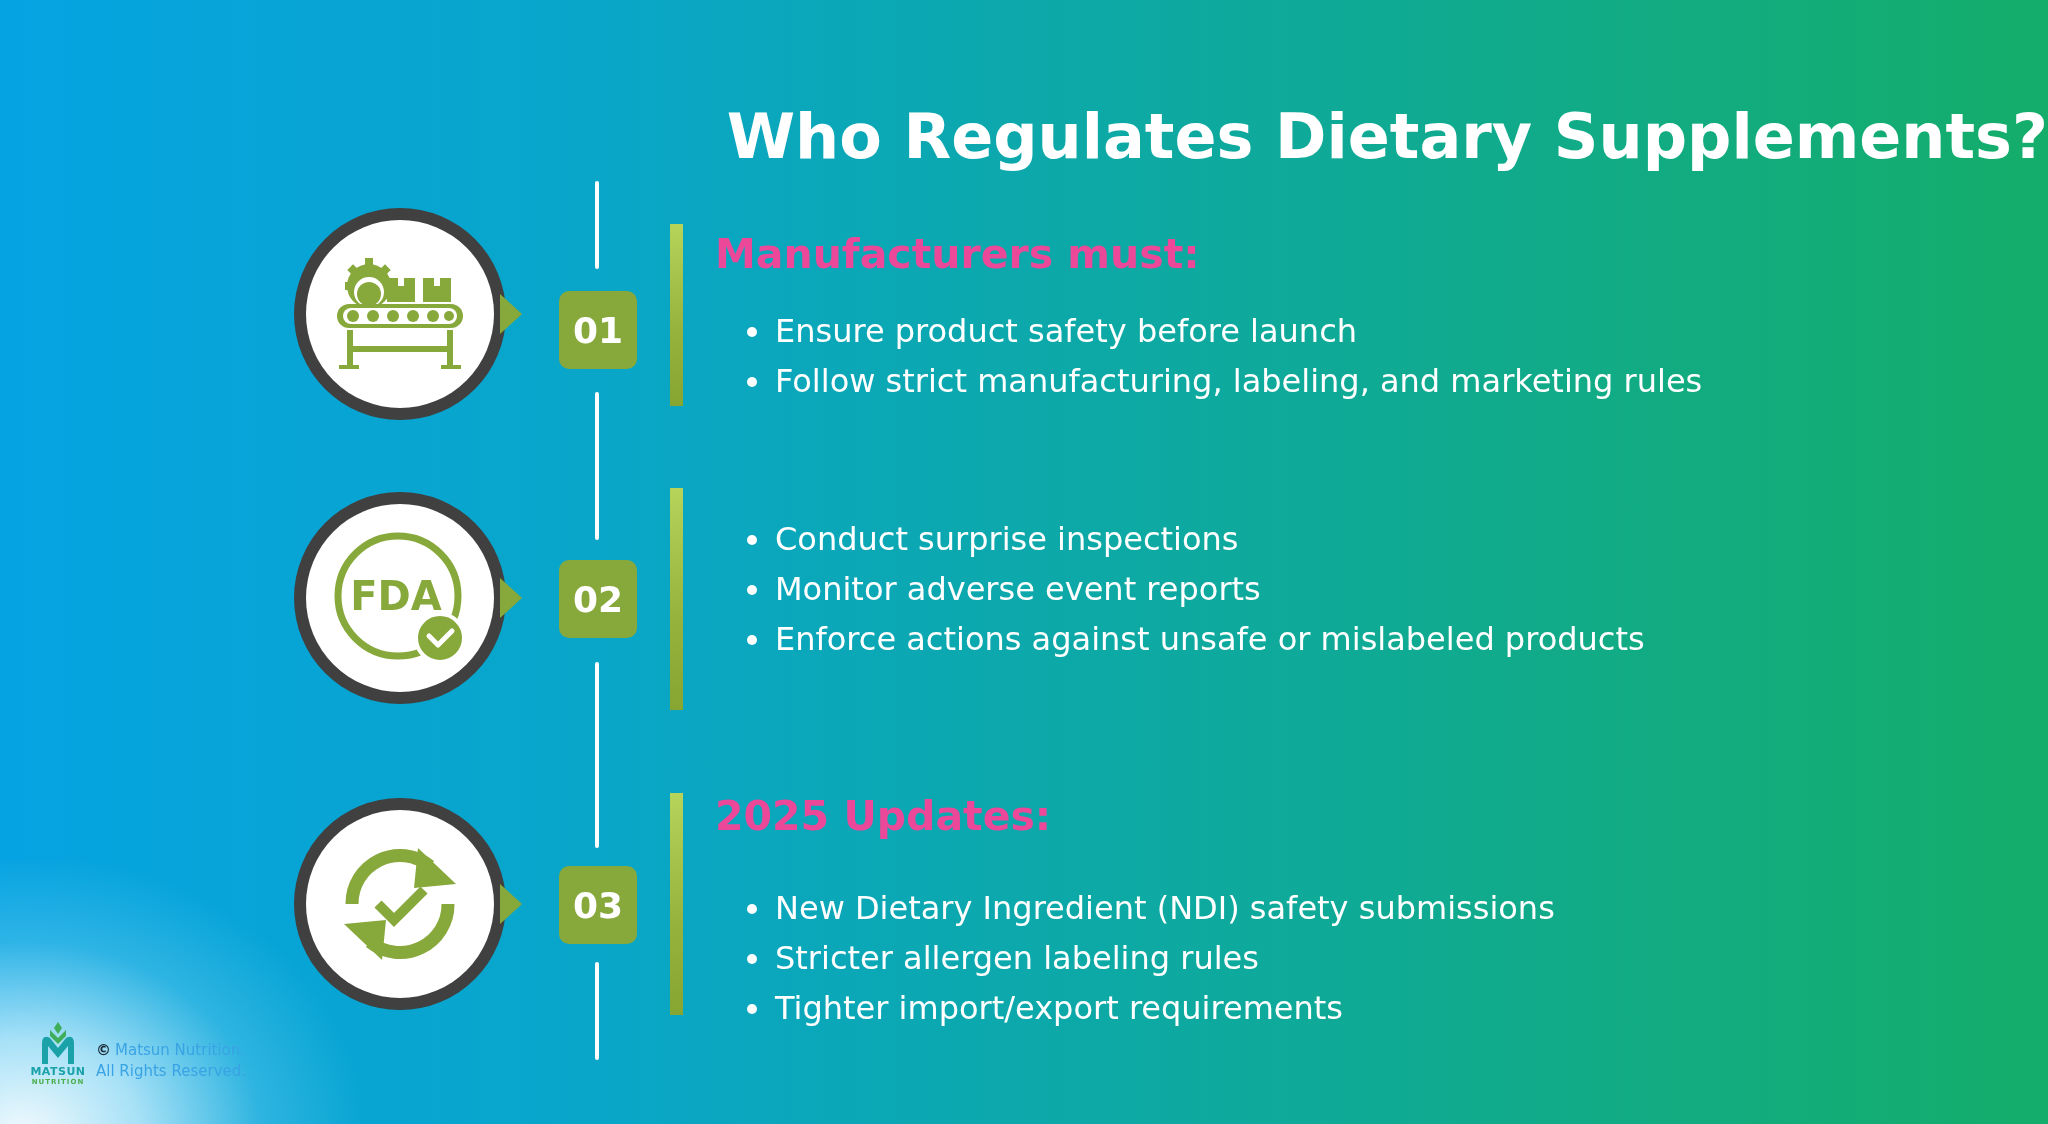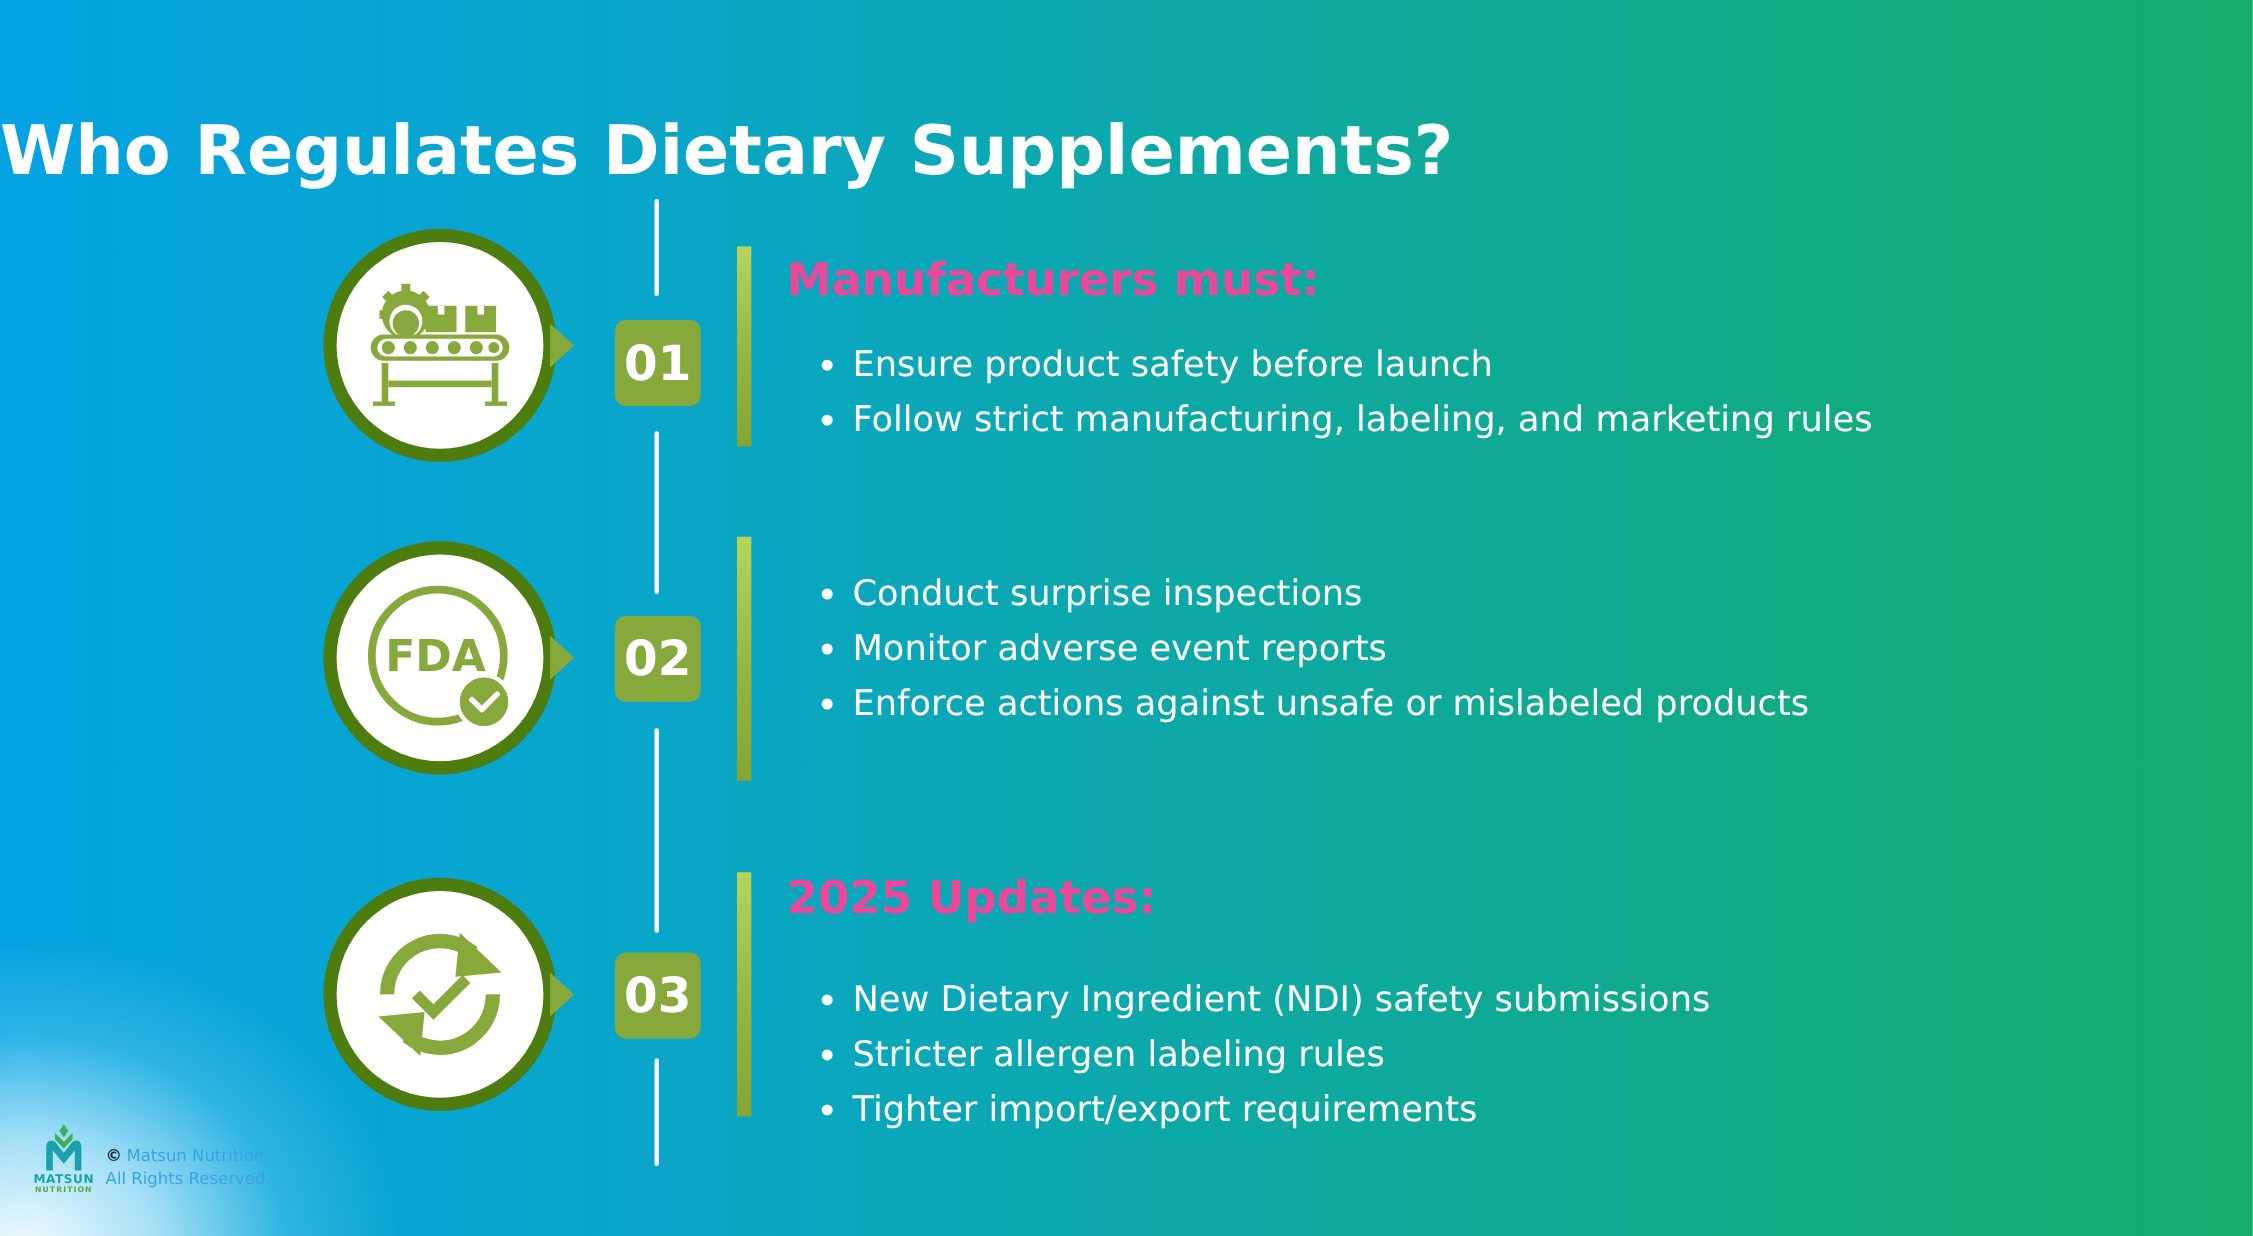--- a/index.html
+++ b/index.html
@@ -7,43 +7,43 @@
     width: 2048px; height: 1124px; overflow: hidden; position: relative;
     font-family: "DejaVu Sans", "Liberation Sans", sans-serif;
     background: linear-gradient(90deg, #05a3e2 0%, #09a6c8 30%, #0da9a4 55%, #11ab86 78%, #14ad6a 100%);
   }
   .glow {
     position: absolute; left: -160px; top: 860px; width: 520px; height: 460px;
     background: radial-gradient(ellipse at 35% 60%, rgba(255,255,255,0.95) 0%, rgba(220,245,255,0.75) 25%, rgba(120,210,240,0.35) 50%, rgba(5,163,226,0) 72%);
     pointer-events: none;
   }
   .title {
-    position: absolute; left: 0; right: 0; top: 58px; text-align: left;
+    position: absolute; left: 0; right: 0; top: 58px; text-align: right;
     color: #ffffff; font-size: 62px; font-weight: bold; letter-spacing: 0px;
     font-family: "DejaVu Sans", sans-serif;
   }
   .timeline-line {
     position: absolute; left: 595px; width: 4px; background: #ffffff; border-radius: 2px;
   }
   .badge-circle {
     position: absolute; width: 212px; height: 212px; border-radius: 50%;
-    background: #4d7c0f; box-sizing: border-box;
+    background: #404040; box-sizing: border-box;
   }
   .badge-circle .inner {
     position: absolute; left: 12px; top: 12px; width: 188px; height: 188px; border-radius: 50%;
     background: #ffffff; display: flex; align-items: center; justify-content: center;
   }
   .badge-circle .pointer {
     position: absolute; right: -16px; top: 86px; width: 0; height: 0;
     border-top: 20px solid transparent; border-bottom: 20px solid transparent;
     border-left: 22px solid #87a83a;
   }
   .num-box {
     position: absolute; left: 559px; width: 78px; height: 78px; border-radius: 10px;
-    background: #87a83a; color: #ffffff; font-size: 44px; font-weight: bold;
+    background: #87a83a; color: #ffffff; font-size: 36px; font-weight: bold;
     display: flex; align-items: center; justify-content: center;
   }
   .accent-bar {
     position: absolute; left: 670px; width: 13px;
     background: linear-gradient(180deg, #b6d35a 0%, #95b33c 60%, #86a531 100%);
   }
   .section {
     position: absolute; left: 715px;
   }
   .section .heading {

